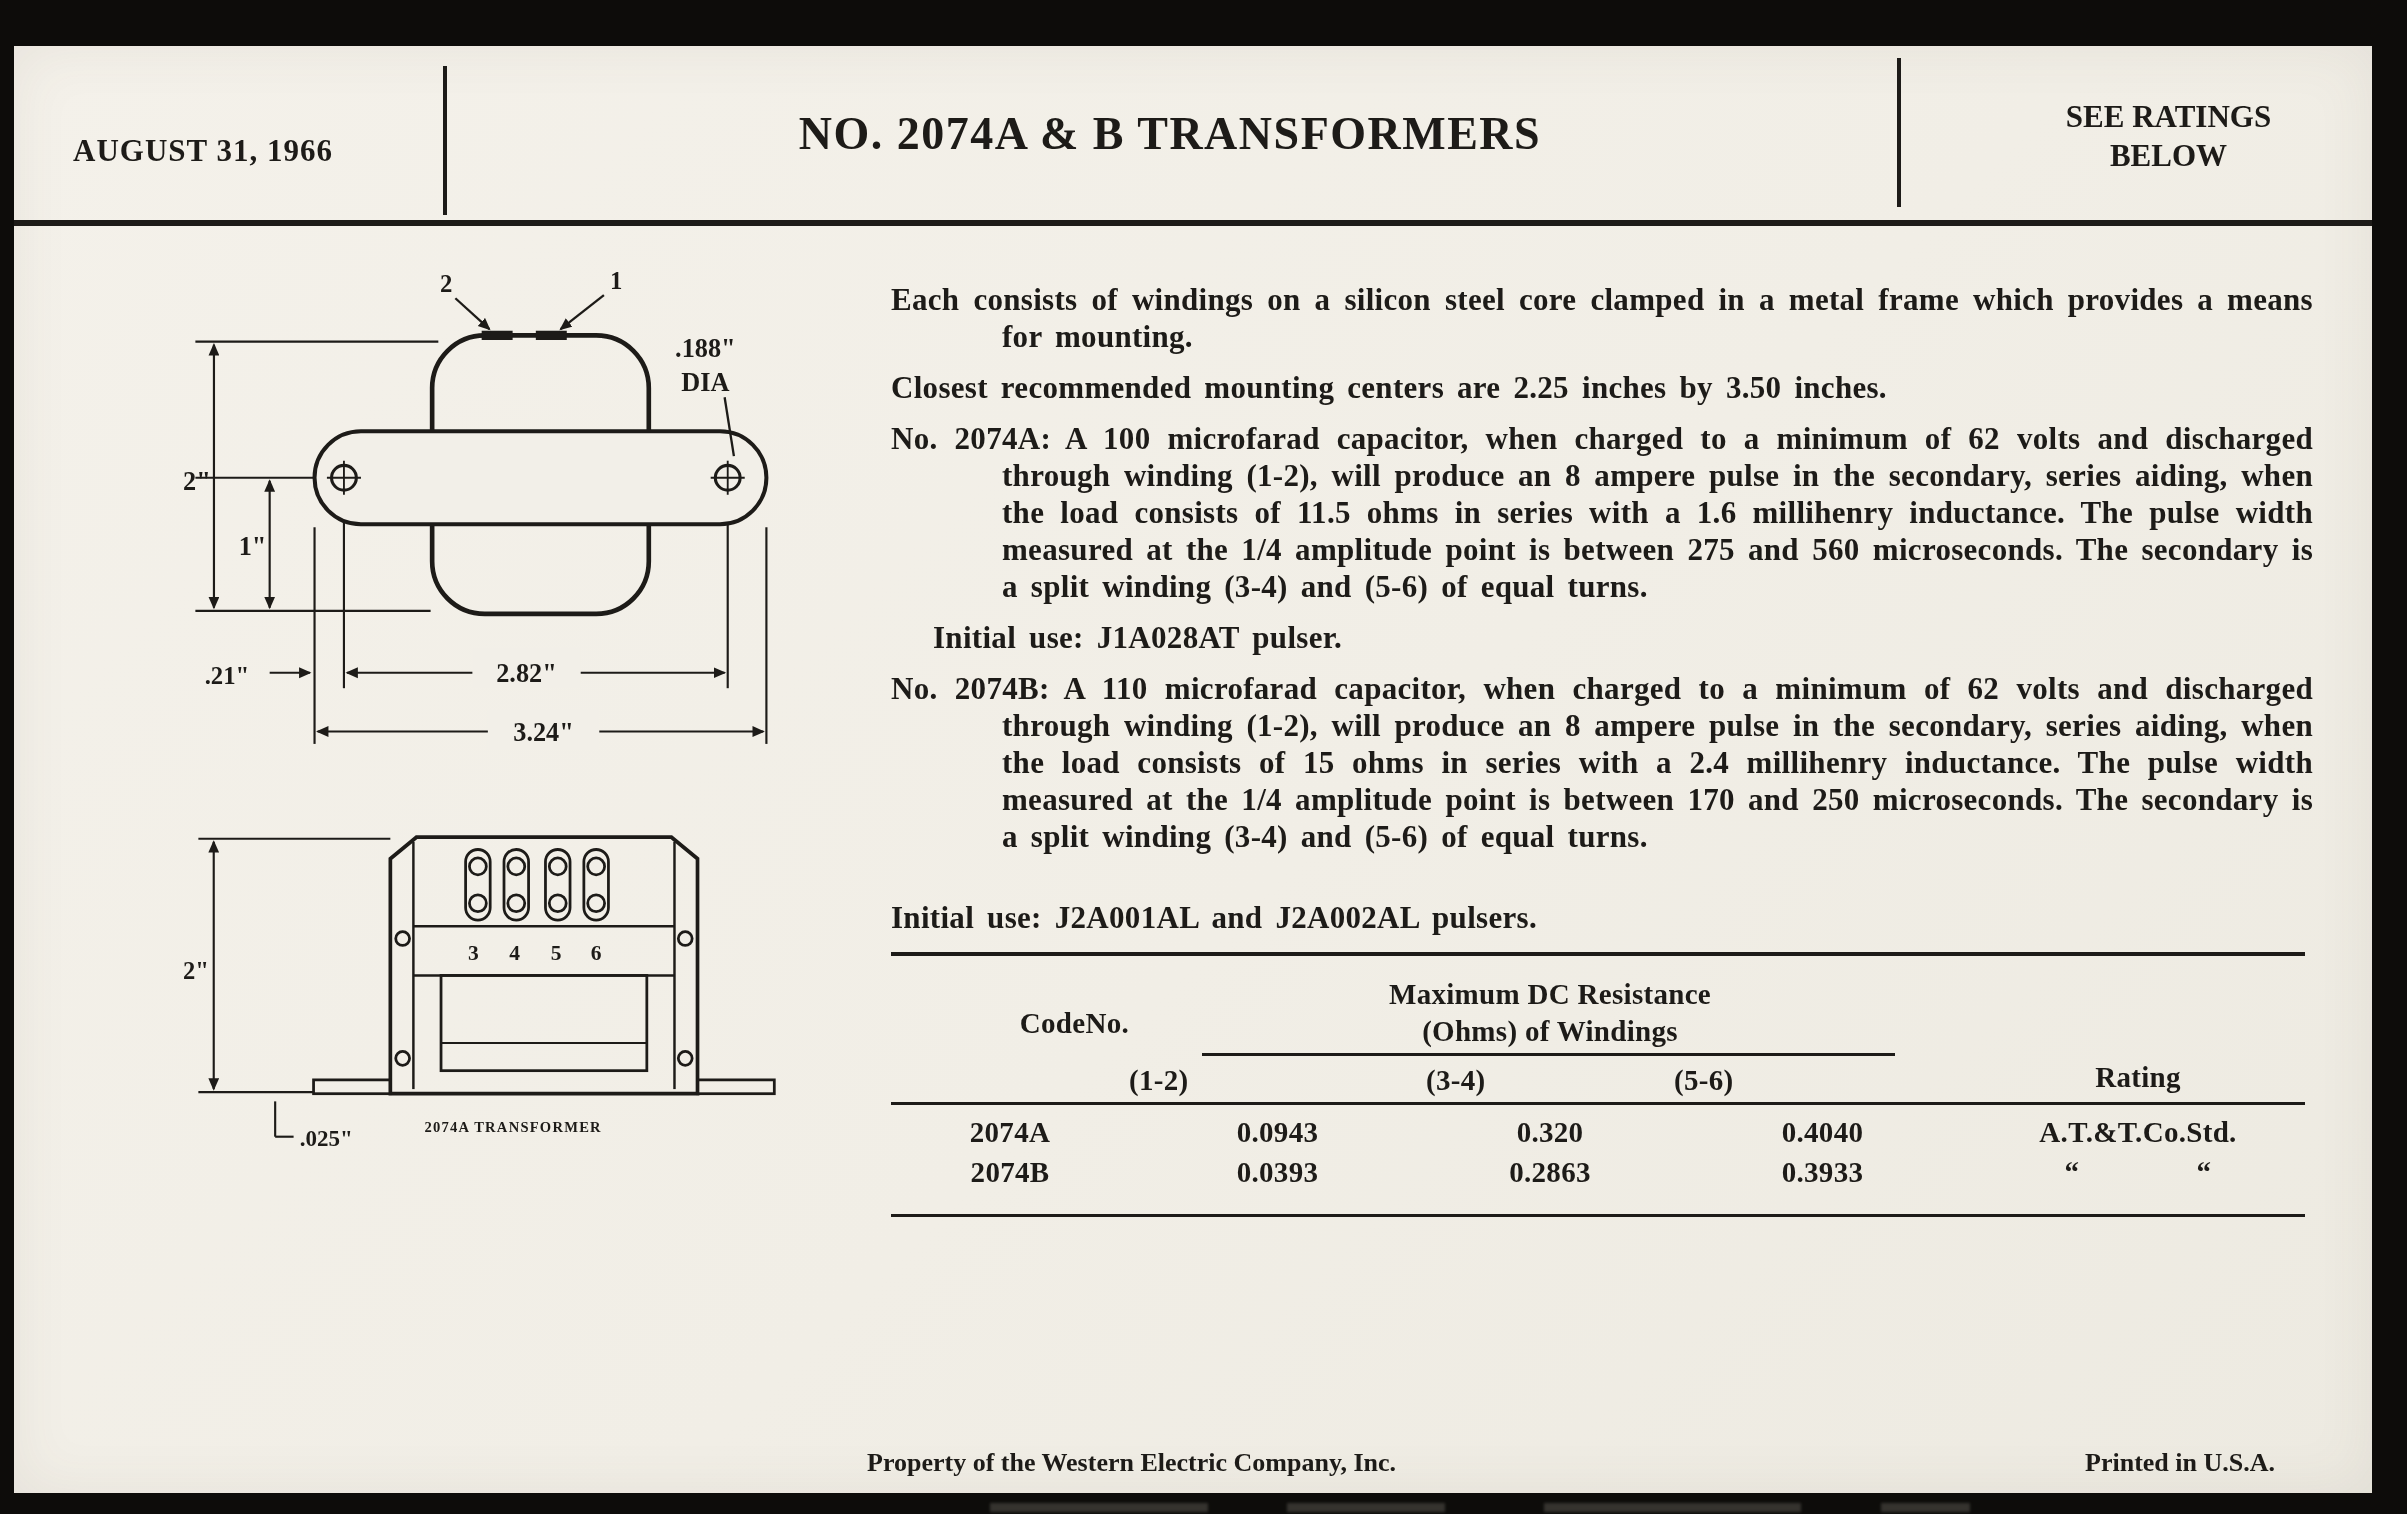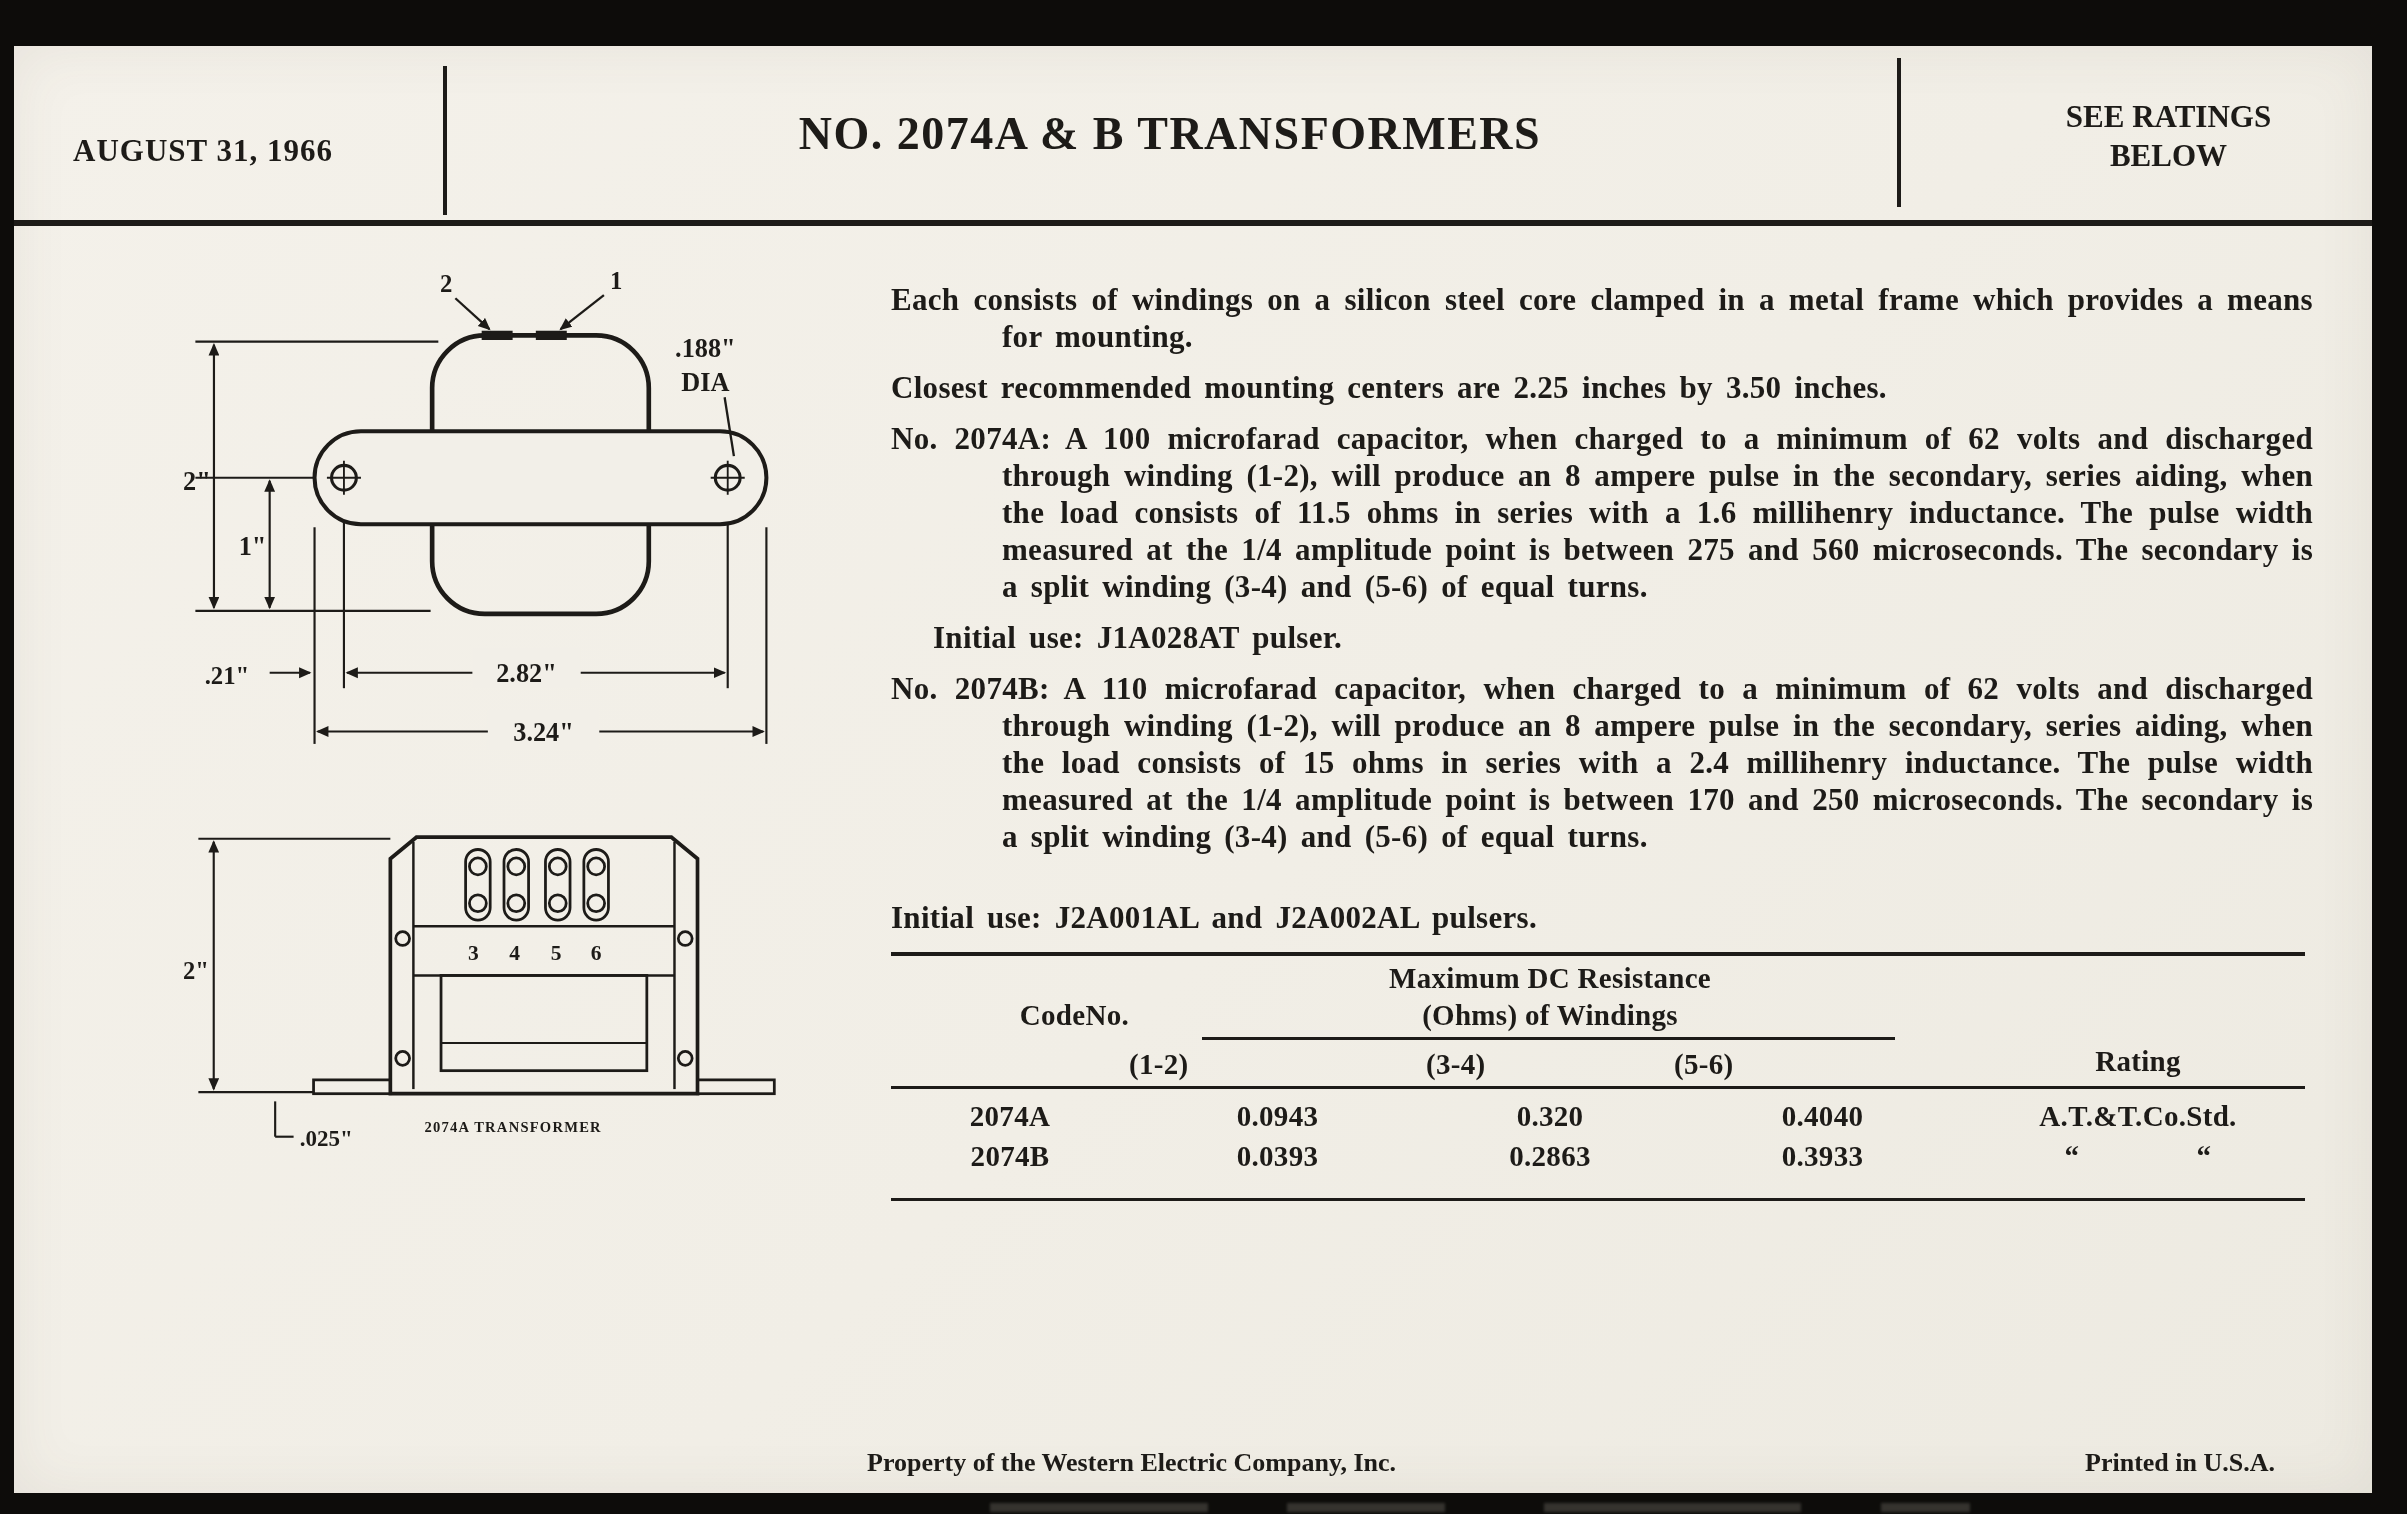--- a/index.html
+++ b/index.html
@@ -39,21 +39,21 @@
   .p-label { margin-right:14px; }
   .use-a { margin-left:42px; margin-bottom:14px; text-align:left; }
   .use-b { margin-bottom:14px; text-align:left;margin-top:44px; }
   
   .dtable { margin-top:16px; width:1414px; font-size:29px; text-align:left; word-spacing:normal; }
   .rule { height:4px; background:#1d1b18; }
   .rule.thin { height:3px; }
   .thead { display:grid; grid-template-columns:238px 842px 1fr; padding-top:4px; }
   .c-code { display:flex; flex-direction:row; justify-content:flex-end; align-items:center;
             line-height:36px; padding-bottom:17px; }
-  .c-mid { text-align:center; }
+  .c-mid { text-align:center;margin-top:16px; }
   .group-h { line-height:37px; }
   .group-underline { width:693px; height:3px; background:#1d1b18; margin:3px 0 0 73px; }
   .mid-cols { display:grid; grid-template-columns:297px 248px 297px; line-height:44px; padding-top:2px; }
   .mid-cols div { text-align:left; }
   .c-rating { display:flex; justify-content:center; align-items:flex-end; padding-bottom:6px; }
   .trow { display:grid; grid-template-columns:238px 297px 248px 297px 1fr; line-height:40px; }
   .trow div { text-align:center; }
   .trow.first { padding-top:7px; }
   .trow.last { padding-bottom:22px; }
   

